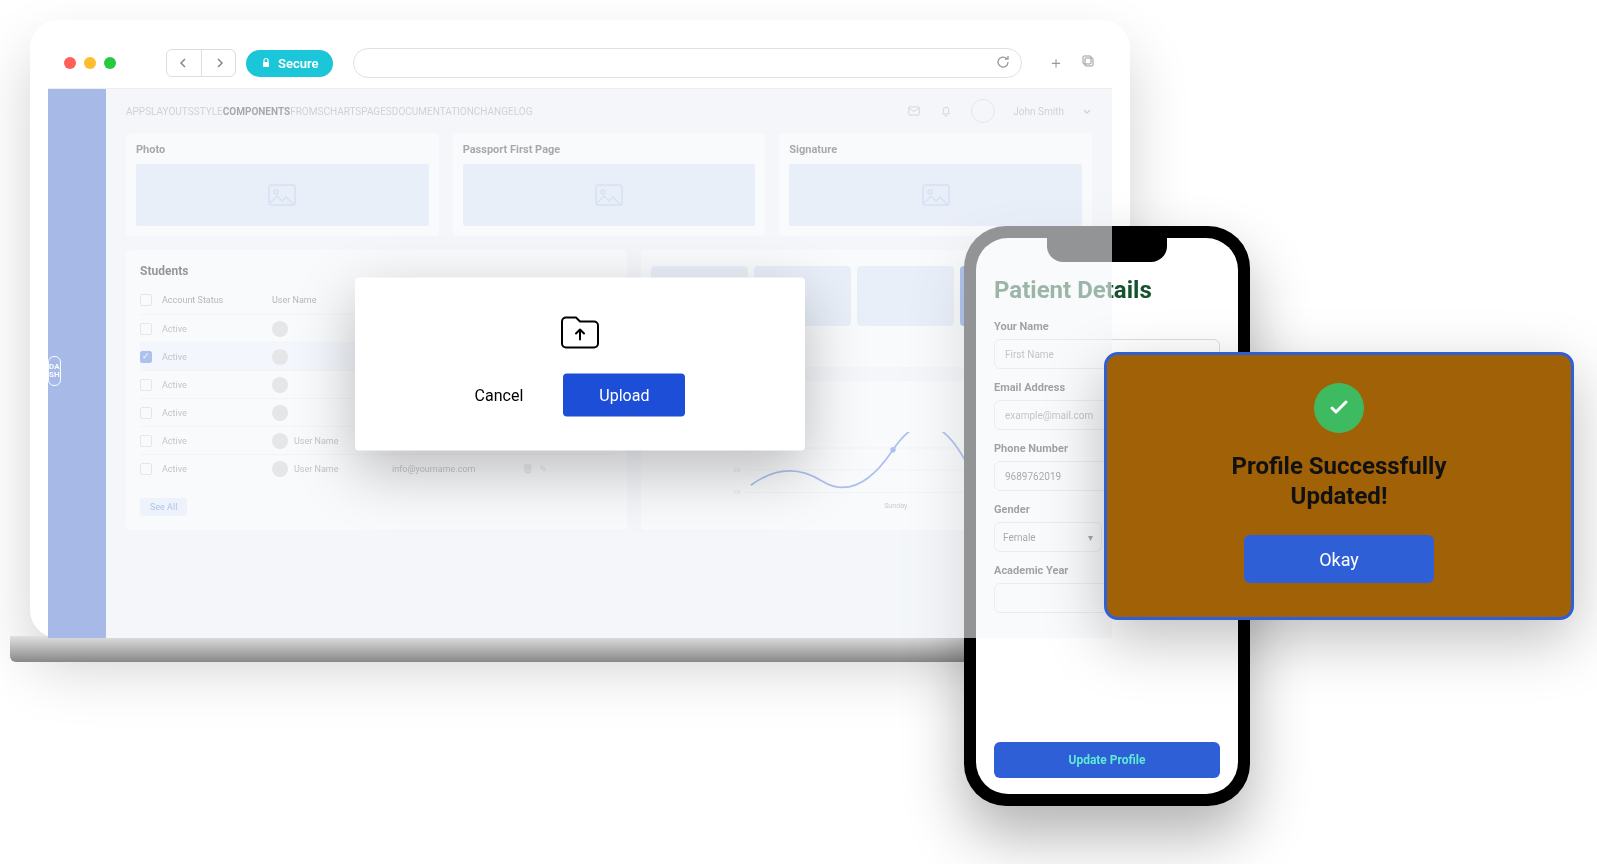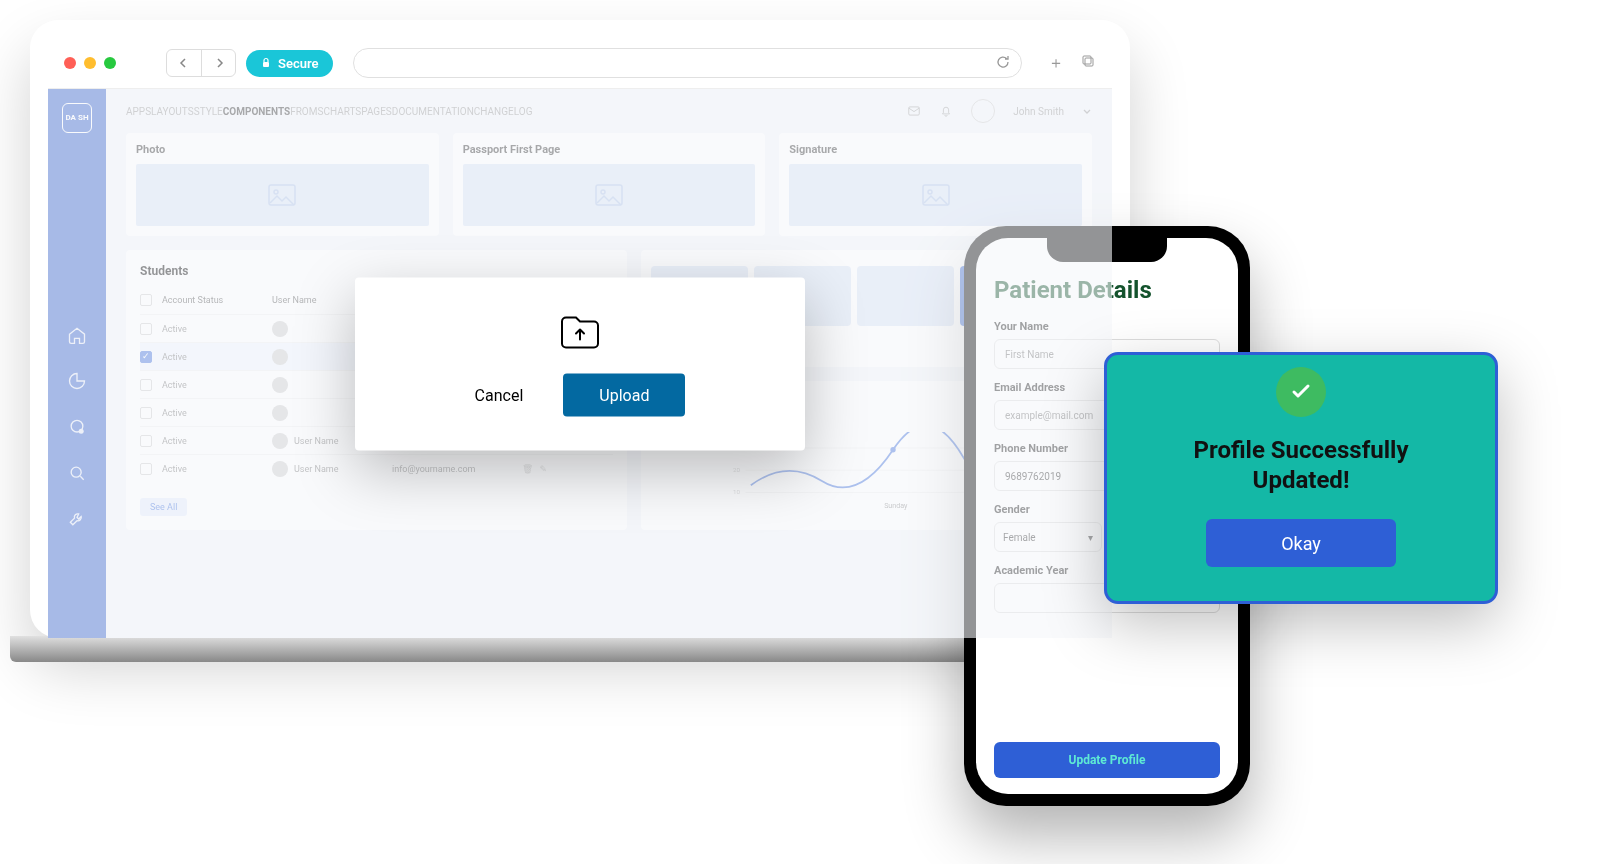--- a/index.html
+++ b/index.html
@@ -21,21 +21,21 @@
 .navbtn+.navbtn{border-left:1px solid #ddd}
 .secure-pill{background:#1ac6d8;color:#fff;font-weight:600;font-size:13px;padding:6px 14px;border-radius:18px;display:flex;align-items:center;gap:6px}
 .url-bar{flex:1;height:30px;background:#fff;border:1px solid #e0e0e0;border-radius:18px;margin-left:10px;position:relative}
 .reload{position:absolute;right:10px;top:5px;color:#999}
 .chrome-icons{display:flex;gap:16px;margin-left:16px;color:#999}
 
 
 .app{position:relative;height:calc(100% - 50px);background:#f2f5f9}
 .dim-overlay{position:absolute;inset:0;background:rgba(245,247,250,.6);z-index:2}
 .app-inner{display:flex;height:100%;filter:grayscale(.1)}
-.sidebar{width:58px;background:#2e5fd6;display:flex;flex-direction:column;align-items:center;padding-top:14px;gap:26px;position:relative;z-index:1}
+.sidebar{width:58px;background:#2e5fd6;display:flex;flex-direction:row;align-items:center;padding-top:14px;gap:26px;position:relative;z-index:1}
 .logo{width:30px;height:30px;border:1.5px solid #fff;border-radius:6px;color:#fff;font-size:8px;font-weight:700;display:flex;align-items:center;justify-content:center;text-align:center;line-height:1}
 .sidebar-gap{height:140px}
 .sb-icon{width:20px;height:20px;color:#fff;opacity:.85}
 .main{flex:1;padding:0 20px 20px}
 .topnav{display:flex;align-items:center;height:44px;font-size:10px;color:#999}
 .topnav .active{color:#333;font-weight:700}
 .topnav-right{margin-left:auto;display:flex;align-items:center;gap:18px}
 .avatar{width:24px;height:24px;border:1px solid #ccc;border-radius:50%}
 .section-title{font-size:12px;font-weight:700;color:#333;margin:8px 0 12px}
 .doc-cards{display:flex;gap:14px}
@@ -66,37 +66,37 @@
 .cal.muted{background:#d6e3f8}
 .cal-dots{display:flex;justify-content:flex-end;gap:3px;padding:48px 6px 0}
 .cal-dot{width:5px;height:5px;border-radius:50%;background:rgba(255,255,255,.8)}
 
 
 .modal{position:absolute;left:50%;top:50%;transform:translate(-50%,-50%);width:450px;background:#fff;border-radius:4px;box-shadow:0 20px 60px rgba(0,0,0,.25);z-index:5;padding:30px 0 34px;text-align:center}
 .modal-icon{width:48px;height:48px;margin:0 auto 14px}
 .modal-title{font-size:28px;color:#222;margin-bottom:24px}
 .modal-btns{display:flex;justify-content:center;gap:40px;align-items:center}
 .btn-cancel{font-size:16px;color:#000000;cursor:pointer}
-.btn-upload{background:#0369a1;color:#fff;font-size:16px;padding:12px 36px;border-radius:4px;cursor:pointer;border:none}
+.btn-upload{background:#1d4ed8;color:#fff;font-size:16px;padding:12px 36px;border-radius:4px;cursor:pointer;border:none}
 
 
 .phone{position:absolute;left:964px;top:226px;width:286px;height:580px;background:#000;border-radius:42px;padding:12px;box-shadow:0 30px 60px rgba(0,0,0,.3)}
 .phone-screen{background:#fff;width:100%;height:100%;border-radius:32px;padding:24px 18px 16px;position:relative;overflow:hidden}
 .notch{position:absolute;top:0;left:50%;transform:translateX(-50%);width:120px;height:24px;background:#000;border-radius:0 0 16px 16px}
 .phone h2{font-size:24px;font-weight:700;margin:14px 0 16px;color:#14532d}
 .field{margin-bottom:12px}
 .field-label{font-size:11px;font-weight:700;color:#222;margin-bottom:6px}
 .field-input{width:100%;height:30px;border:1px solid #ddd;border-radius:6px;padding:0 10px;font-size:10px;color:#999}
 .sel{width:100%;height:30px;border:1px solid #ddd;border-radius:6px;padding:0 8px;font-size:10px;color:#333;display:flex;align-items:center;justify-content:space-between}
 .row2{display:flex;gap:10px}
 .row2 .field{flex:1}
 .update-btn{position:absolute;bottom:16px;left:18px;right:18px;height:36px;background:#2e5fd6;color:#5eead4;border:none;border-radius:6px;font-size:12px;font-weight:700;cursor:pointer}
 
 
-.success{position:absolute;left:1104px;top:352px;width:394px;background:#14b8a6;border:3px solid #2e5fd6;border-radius:14px;box-shadow:0 20px 60px rgba(0,0,0,.25);padding:12px 30px 34px;text-align:center;z-index:10}
+.success{position:absolute;left:1104px;top:352px;width:470px;background:#a16207;border:3px solid #2e5fd6;border-radius:14px;box-shadow:0 20px 60px rgba(0,0,0,.25);padding:28px 30px 34px;text-align:center;z-index:10}
 .success-check{width:50px;height:50px;background:#3ebb61;border-radius:50%;margin:0 auto 18px;display:flex;align-items:center;justify-content:center}
 .success-title{font-size:24px;font-weight:700;color:#111;line-height:1.25;margin-bottom:24px}
 .okay-btn{background:#2e5fd6;color:#fff;border:none;width:190px;height:48px;border-radius:6px;font-size:18px;cursor:pointer}
 </style>
 </head>
 <body>
 
 <div class="laptop">
   <div class="laptop-screen">
     <div class="browser">

